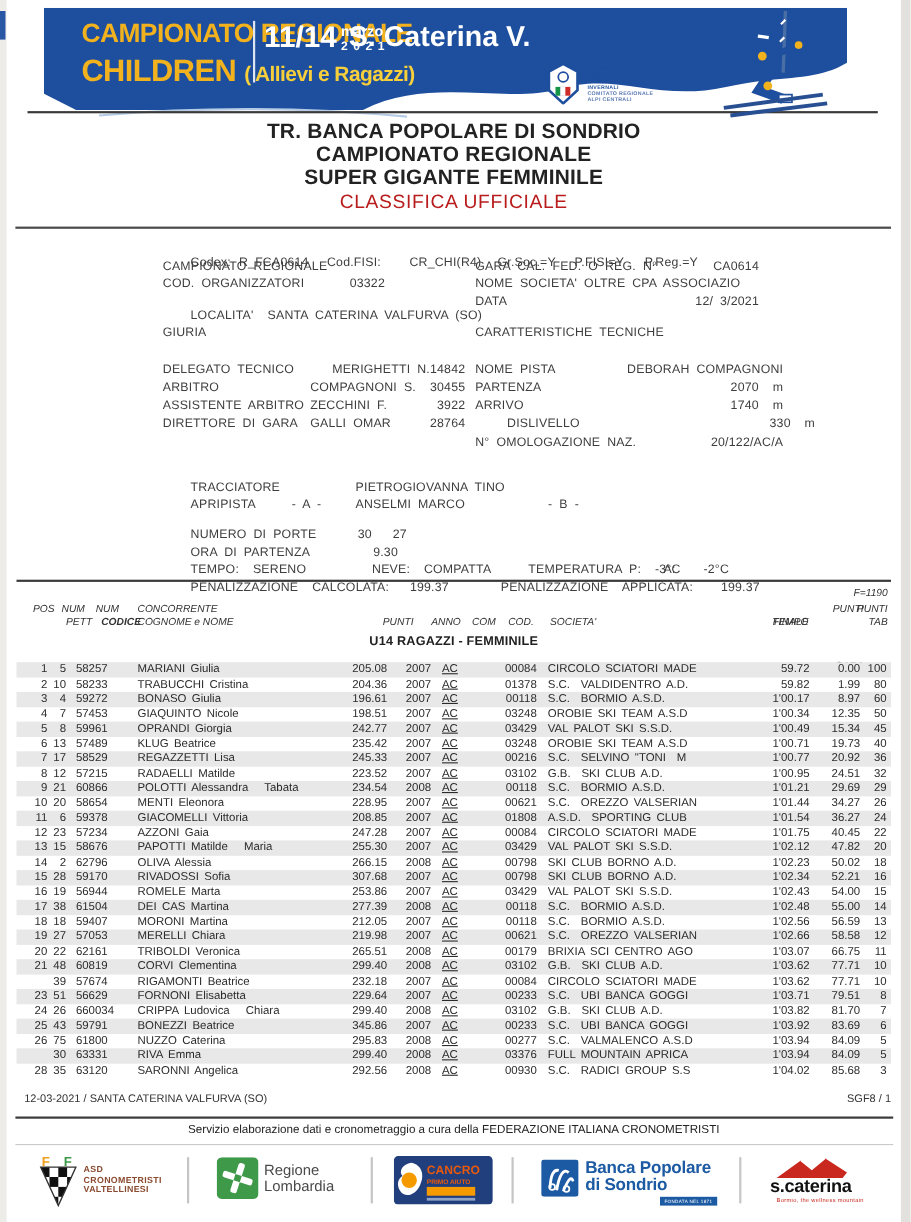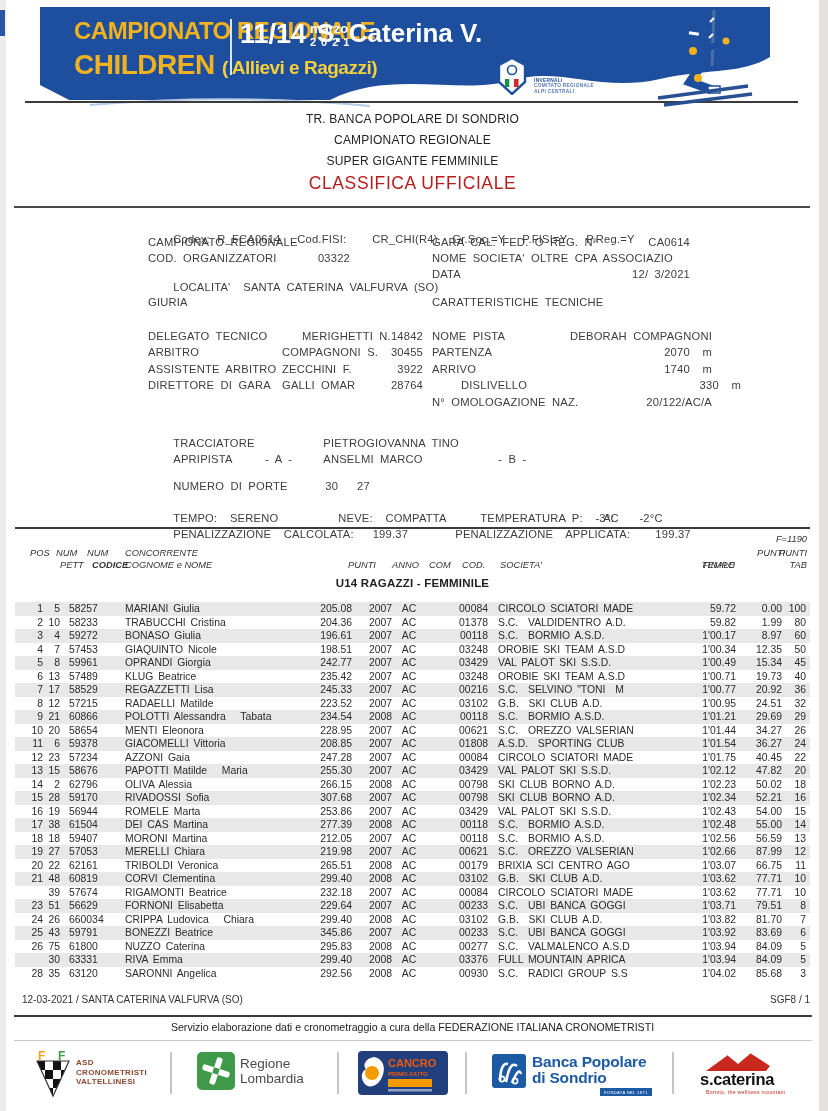--- a/index.html
+++ b/index.html
@@ -31,21 +31,21 @@
   
   .rule{position:absolute;background:#3a3a3a;}
   .r1{left:25px;top:101px;width:773px;height:2px;}
   .r2{left:14px;top:206px;width:796px;height:2px;background:#4a4a4a;}
   .r3{left:15px;top:527px;width:795px;height:2px;}
   .r4{left:14px;top:1015px;width:798px;height:2px;}
   .r5{left:14px;top:1040px;width:798px;height:1px;background:#c9c9c9;}
 
   
   .title-block{position:absolute;left:15px;top:109px;width:795px;text-align:center;color:#222;}
-  .tb-b{font-size:12px;font-weight:normal;line-height:21px;letter-spacing:.2px;}
+  .tb-b{font-size:19px;font-weight:bold;line-height:21px;letter-spacing:.2px;}
   .tb-n{font-size:17.5px;font-weight:normal;line-height:22px;color:#b91c1c;letter-spacing:.6px;}
 
   
   .il{position:absolute;font-size:11.2px;color:#3d3d3d;white-space:pre;word-spacing:3px;letter-spacing:.2px;line-height:13px;}
   .il span{display:inline-block;white-space:pre;vertical-align:top;}
   .fx{display:flex;}
   .fl1{flex:1;}
   .tar{text-align:right;}
 
   
@@ -55,21 +55,21 @@
   .trow{display:grid;grid-template-columns:30px 17px 48px 205px 40px 39px 30px 66px 210px 40px 45px 25px;
         height:13.5px;line-height:13.5px;font-size:10.4px;color:#2b2b2b;}
   .trow:nth-child(odd){background:#e8e8e8;}
   .tc{white-space:pre;overflow:visible;word-spacing:2px;}
   .c-pos{text-align:right;padding-right:2px;}
   .c-pett{text-align:right;padding-right:2px;}
   .c-codice{padding-left:7px;}
   .c-nome{padding-left:15px;}
   .c-punti{text-align:right;padding-right:3px;}
   .c-anno{text-align:right;padding-right:2px;}
-  .c-com{text-align:center;}
+  .c-com{text-align:center;text-decoration:underline;}
   .c-cod{text-align:right;padding-right:2px;}
   .c-societa{padding-left:8px;}
   .c-tempo{text-align:right;padding-right:4px;}
   .c-punti-gara{text-align:right;padding-right:3px;}
   .c-punti-tab{text-align:right;padding-right:4px;}
 
   
   .meta-left{position:absolute;left:22px;top:994px;font-size:10px;color:#333;}
   .meta-right{position:absolute;right:18px;top:994px;font-size:10px;color:#333;}
   .service{position:absolute;left:15px;top:1021px;width:795px;text-align:center;font-size:10.6px;color:#222;}
@@ -205,20 +205,23 @@
   <div class="il" style="left:148px;top:440px;">
     <span style="width:92px;">APRIPISTA</span><span style="width:58px;">- A -</span><span style="width:175px;">ANSELMI MARCO</span><span>- B -</span>
   </div>
   <div class="il" style="left:148px;top:424px;">
     <span style="width:150px;">TRACCIATORE</span><span>PIETROGIOVANNA TINO</span>
   </div>
 
   <div class="il" style="left:148px;top:467px;">
     <span style="width:152px;">NUMERO DI PORTE</span><span>30   27</span>
   </div>
+  <div class="il" style="left:148px;top:483px;">
+    <span style="width:152px;">ORA DI PARTENZA</span><span style="margin-left:14px;">9.30</span>
+  </div>
   <div class="il" style="left:148px;top:499px;">
     <span style="width:165px;">TEMPO:  SERENO</span><span style="width:142px;">NEVE:  COMPATTA</span><span style="width:123px;">TEMPERATURA P:  -3°C</span><span>A:    -2°C</span>
   </div>
   <div class="il" style="left:148px;top:515px;">
     <span style="width:282px;">PENALIZZAZIONE  CALCOLATA:   199.37</span><span>PENALIZZAZIONE  APPLICATA:    199.37</span>
   </div>
 
   <div class="rule r3"></div>
 
   <div class="th" style="left:757px;top:534px;width:50px;text-align:right;">F=1190</div>
@@ -501,21 +504,21 @@
         <span class="tc c-pos">19</span>
         <span class="tc c-pett">27</span>
         <span class="tc c-codice">57053</span>
         <span class="tc c-nome">MERELLI Chiara</span>
         <span class="tc c-punti">219.98</span>
         <span class="tc c-anno">2007</span>
         <span class="tc c-com">AC</span>
         <span class="tc c-cod">00621</span>
         <span class="tc c-societa">S.C.  OREZZO VALSERIAN</span>
         <span class="tc c-tempo">1'02.66</span>
-        <span class="tc c-punti-gara">87.99</span>
+        <span class="tc c-punti-gara">58.58</span>
         <span class="tc c-punti-tab">12</span>
       </div>
       <div class="trow">
         <span class="tc c-pos">20</span>
         <span class="tc c-pett">22</span>
         <span class="tc c-codice">62161</span>
         <span class="tc c-nome">TRIBOLDI Veronica</span>
         <span class="tc c-punti">265.51</span>
         <span class="tc c-anno">2008</span>
         <span class="tc c-com">AC</span>

